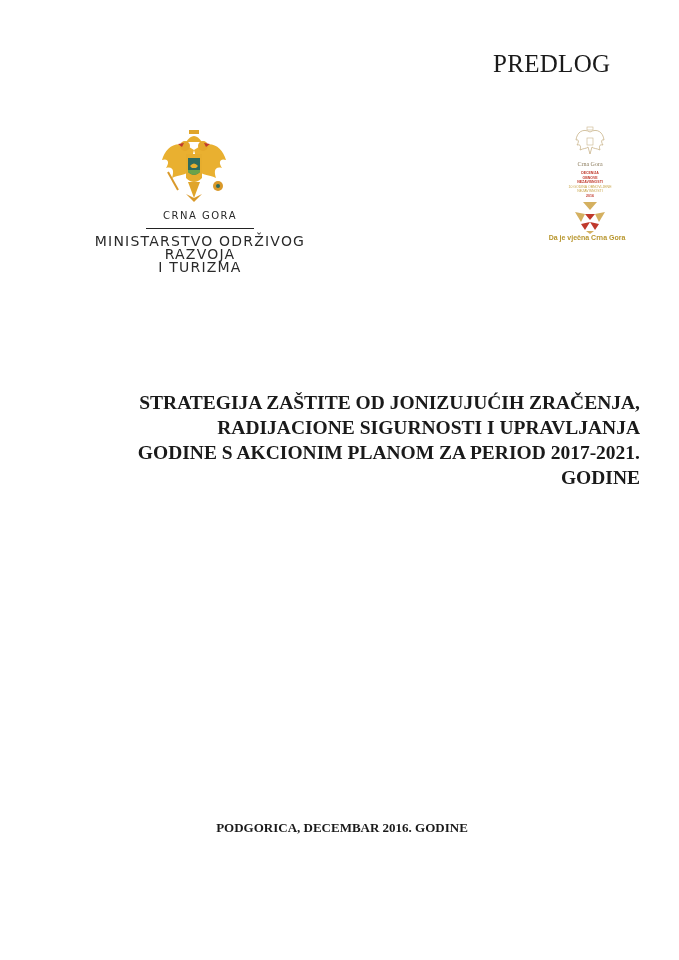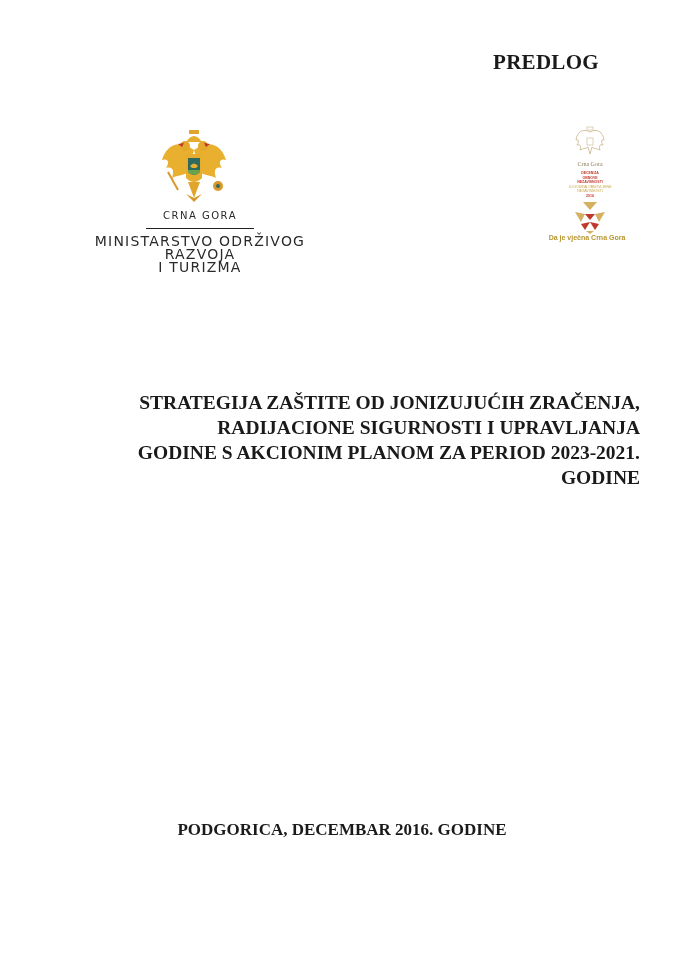--- a/index.html
+++ b/index.html
@@ -1,30 +1,30 @@
 <!DOCTYPE html>
 <html><head>
 <meta charset="utf-8">
 <style>
   html, body { margin:0; padding:0; background:#ffffff; }
   body { width:679px; height:960px; position:relative; overflow:hidden; font-family:"DejaVu Serif", serif; color:#1a1a1a; }
   .abs { position:absolute; }
-  .predlog { left:493px; top:50px; font-family:"Liberation Serif", serif; font-weight:bold; font-size:21px; letter-spacing:0.3px; }
+  .predlog { left:493px; top:50px; font-family:"Liberation Serif", serif; font-weight:normal; font-size:25px; letter-spacing:0.3px; }
   .crest { left:158px; top:128px; width:72px; height:78px; }
   .ministry-block { left:80px; top:209px; width:240px; text-align:center; font-family:"DejaVu Sans", sans-serif; color:#2a2a2a; }
   .country { font-size:10px; letter-spacing:1.5px; line-height:14px; }
   .rule { width:108px; height:1px; background:#222; margin:5px auto 6px auto; }
   .ministry { font-size:14px; letter-spacing:1.2px; line-height:13px; }
   .right-logo { left:552px; top:126px; width:76px; text-align:center; }
   .rl-small { font-family:"Liberation Serif", serif; font-size:6px; color:#8a7a5a; line-height:8px; }
   .rl-red { font-family:"Liberation Sans", sans-serif; font-size:3.5px; color:#c0392b; font-weight:bold; line-height:4.5px; }
   .rl-gold { font-family:"Liberation Sans", sans-serif; font-size:3.5px; color:#c9a64a; line-height:4.5px; }
   .rl-slogan { font-family:"Liberation Sans", sans-serif; font-size:7px; color:#b8962e; font-weight:bold; white-space:nowrap; margin-left:-6px; }
   .title { left:40px; top:390px; width:600px; text-align:right; font-family:"Liberation Serif", serif; font-weight:bold; font-size:19.5px; line-height:25px; }
-  .footer { left:40px; top:820px; width:600px; text-align:center; font-family:"Liberation Serif", serif; font-weight:bold; font-size:17px; padding-left:2px; }
+  .footer { left:40px; top:820px; width:600px; text-align:center; font-family:"Liberation Serif", serif; font-weight:bold; font-size:13px; padding-left:2px; }
 </style>
 </head>
 <body>
 
 <div class="abs predlog">PREDLOG</div>
 
 <div class="abs crest">
   <svg width="72" height="78" viewBox="0 0 72 78">
 
     <rect x="31" y="2" width="10" height="4" fill="#e0a52a"></rect>
@@ -87,17 +87,17 @@
       <polygon points="26,24 17,22 22,30" fill="#c0392b"></polygon>
       <polygon points="13,31 21,31 17,34" fill="#d4b060"></polygon>
     </svg>
   </div>
   <div class="rl-slogan">Da je vječna Crna Gora</div>
 </div>
 
 <div class="abs title">
   <div>STRATEGIJA ZAŠTITE OD JONIZUJUĆIH ZRAČENJA,</div>
   <div>RADIJACIONE SIGURNOSTI I UPRAVLJANJA</div>
-  <div>GODINE S AKCIONIM PLANOM ZA PERIOD 2023-2021.</div>
+  <div>GODINE S AKCIONIM PLANOM ZA PERIOD 2017-2021.</div>
   <div>GODINE</div>
 </div>
 
 <div class="abs footer">PODGORICA, DECEMBAR 2016. GODINE</div>
 
 </body></html>

